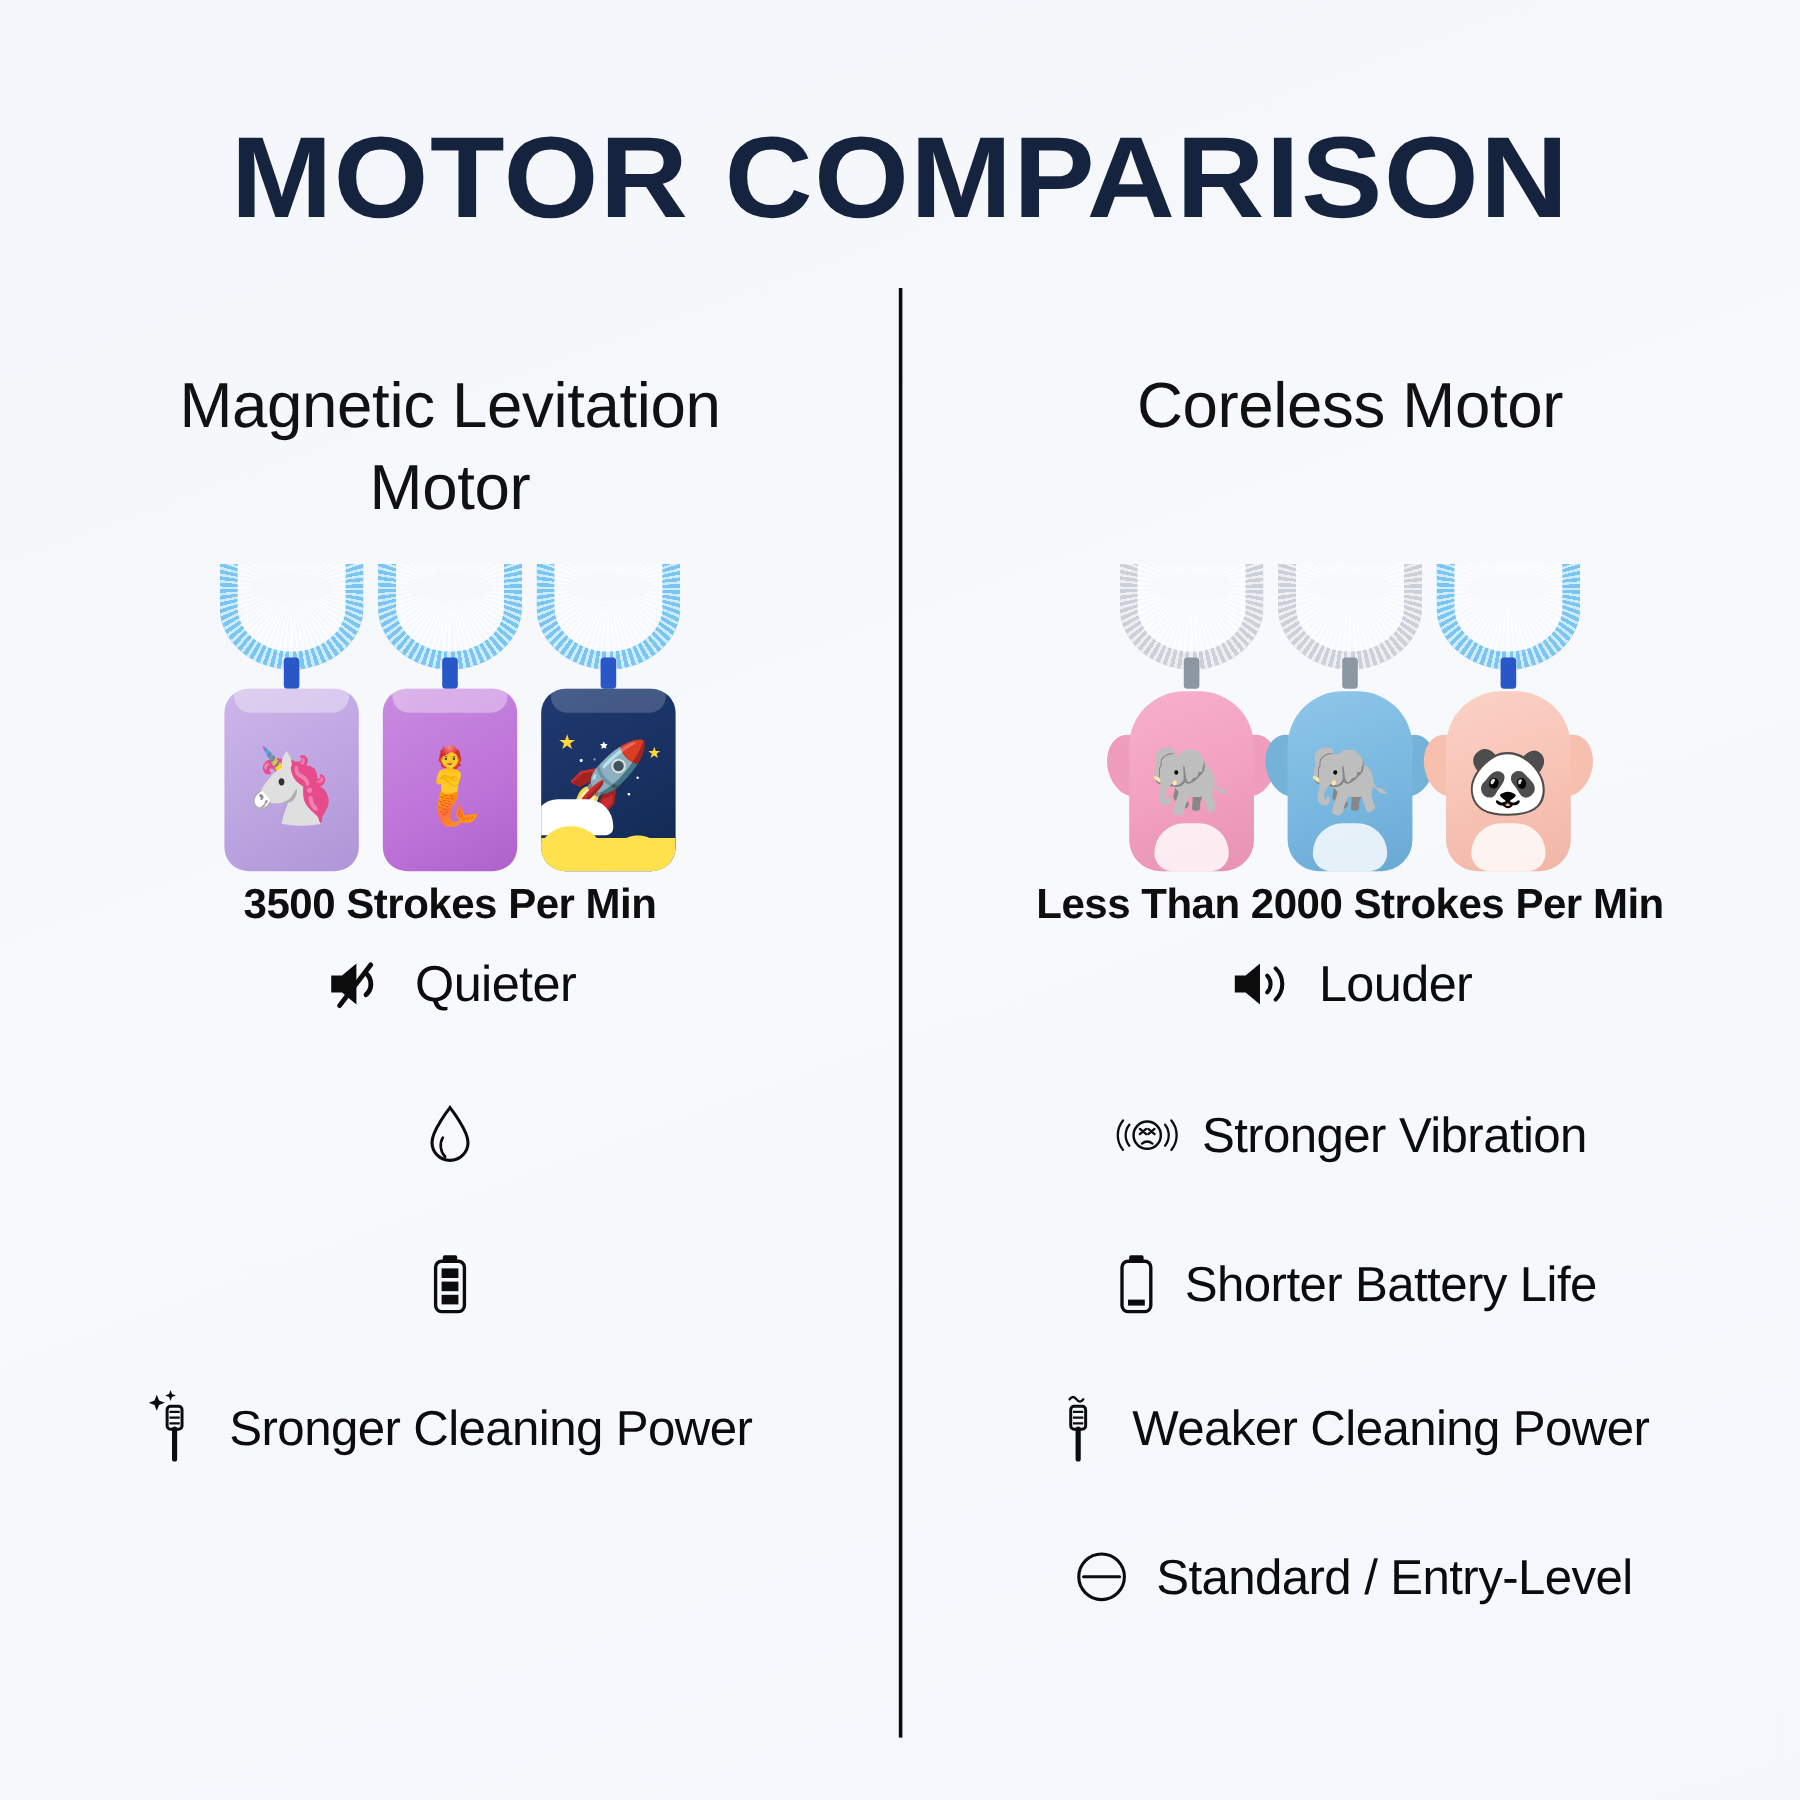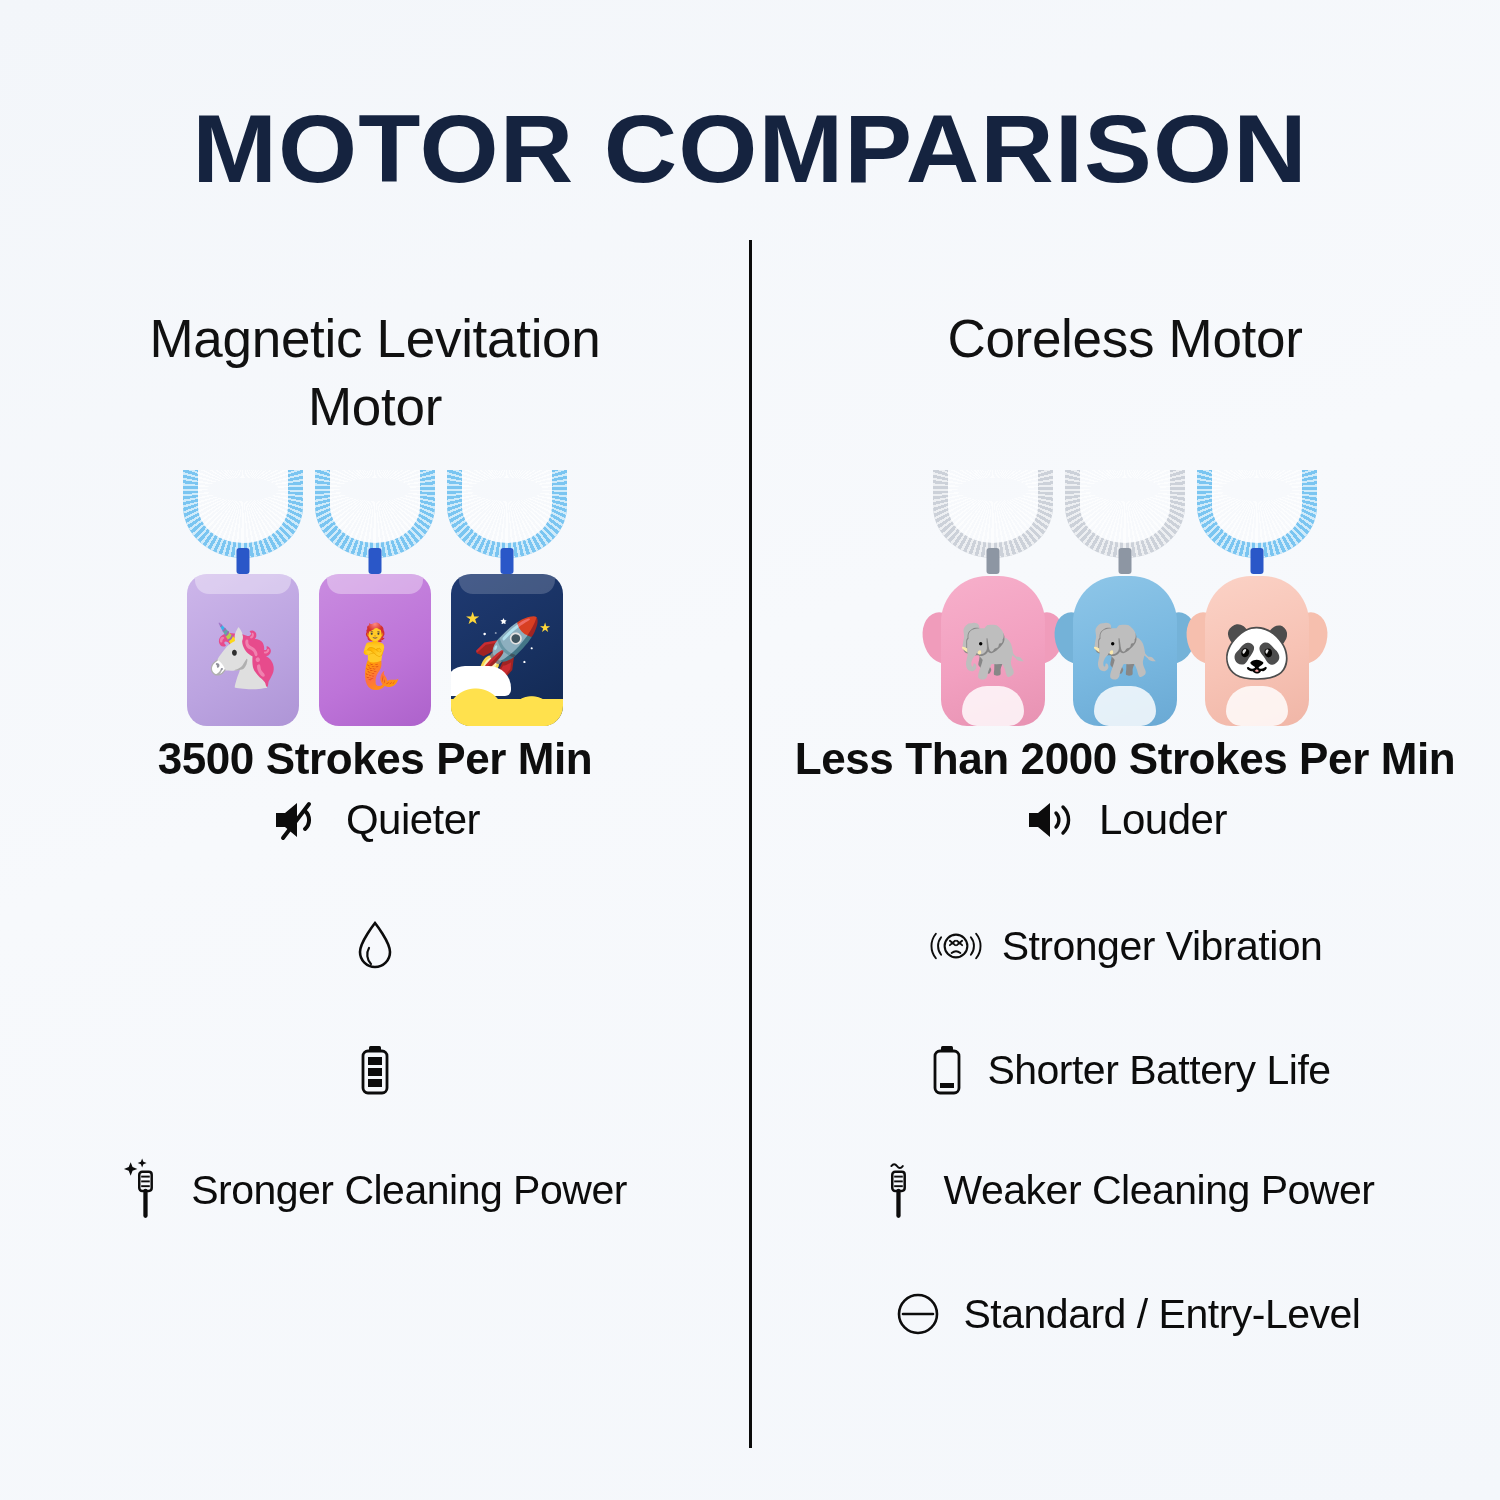--- a/index.html
+++ b/index.html
@@ -231,21 +231,21 @@
     border-radius: 30px 30px 18px 18px;
   }
 
   
   .strokes {
     position: absolute;
     top: 734px;
     left: 0;
     width: 750px;
     text-align: center;
-    font-size: 44px;
+    font-size: 35px;
     font-weight: 700;
     color: #0e0e0e;
     letter-spacing: -0.4px;
   }
 
   
   .feature {
     position: absolute;
     left: 0;
     width: 750px;

